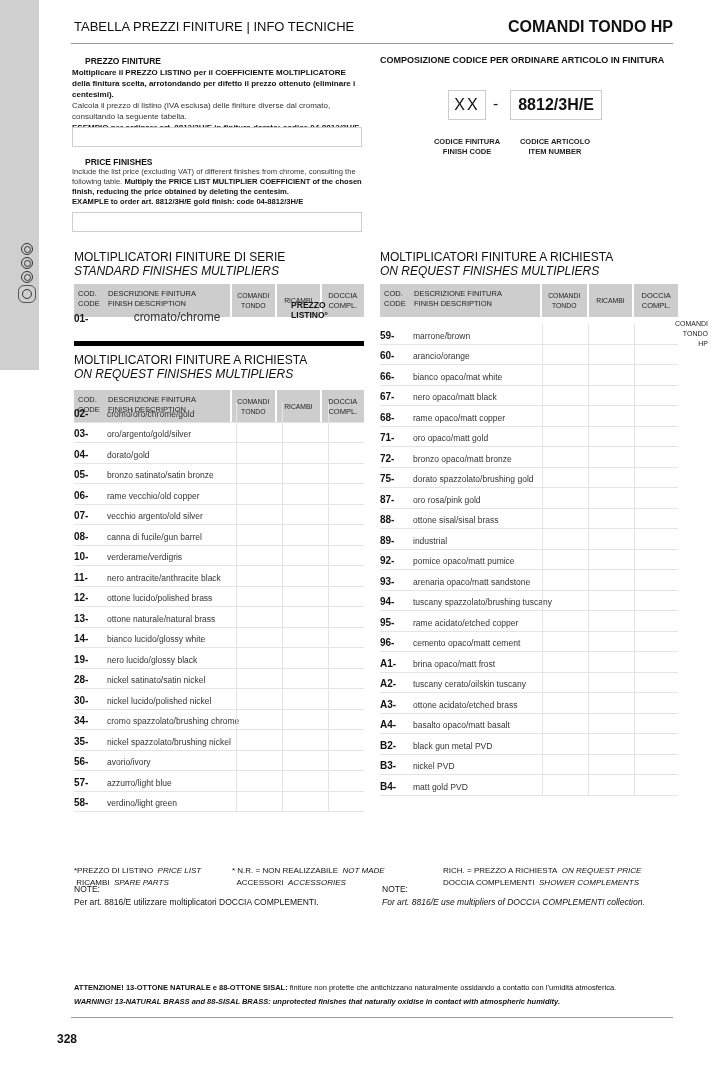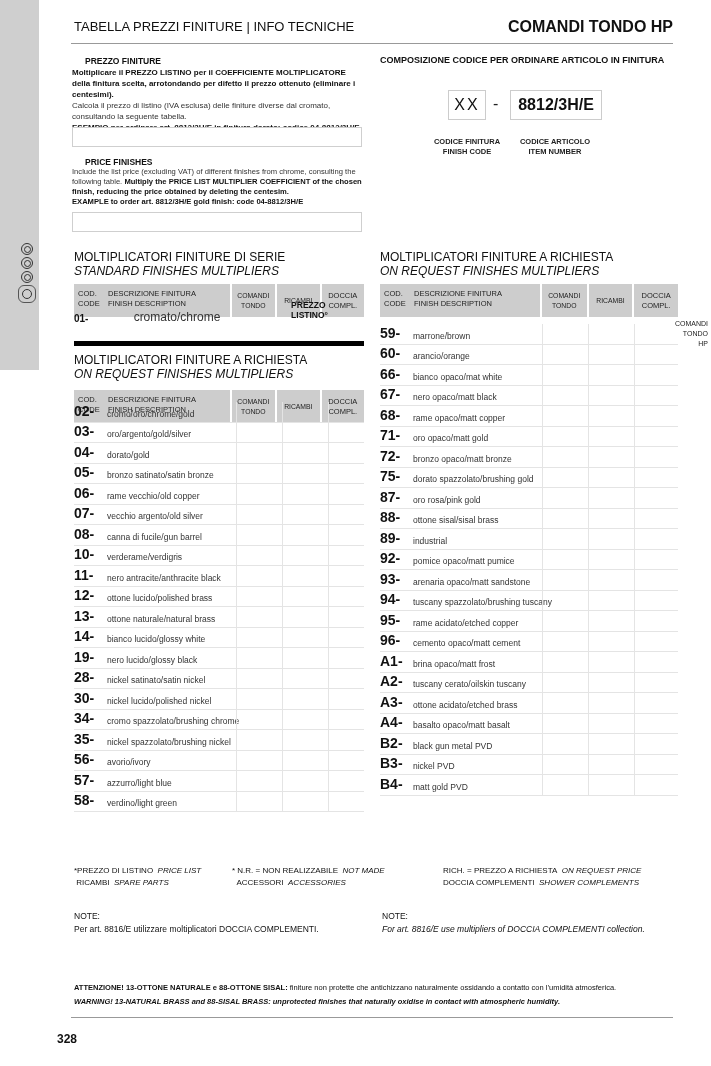--- a/index.html
+++ b/index.html
@@ -31,33 +31,33 @@
   .sec-title { position: absolute; font-size: 12px; line-height: 14px; color: #111; }
   .sec-title .it { font-style: italic; }
 
   .thead { position: absolute; height: 33px; display: flex; gap: 2px; }
   .thead .c { background: #cdcdcd; font-size: 7.5px; color: #222; display: flex; align-items: center; justify-content: center; text-align: center; line-height: 10px; }
   .thead .c.desc { justify-content: flex-start; align-items: flex-start; padding: 5px 0 0 4px; text-align: left; }
   .thead .c.desc .cod { width: 30px; }
 
   .rows { position: absolute; }
   .row { position: relative; height: 20.5px; border-bottom: 1px solid #e4e4e4; display: flex; align-items: flex-end; padding-bottom: 3px; }
-  .row .code { width: 33px; font-weight: bold; font-size: 14px; color: #111; }
+  .row .code { width: 33px; font-weight: bold; font-size: 10px; color: #111; }
   .row .name { font-size: 8.5px; color: #333; }
   .vline { position: absolute; top: 0; bottom: 0; width: 1px; background: #e4e4e4; }
 
   .std-row { position: absolute; left: 74px; top: 324px; width: 290px; height: 20px; border-bottom: 5px solid #000000; display: flex; align-items: flex-end; padding-bottom: 17px; gap: 27px; }
   .std-row .code { width: 33px; font-weight: bold; font-size: 10px; color: #111; }
   .std-row .name { font-size: 12px; color: #333; width: 132px; }
   .std-row .price { font-size: 8.5px; font-weight: bold; color: #111; margin-bottom: 4px; }
 
   .legend { position: absolute; top: 865px; font-size: 8px; line-height: 12px; color: #111; }
   .legend i { font-style: italic; }
 
-  .note { position: absolute; top: 910px; font-size: 8.5px; line-height: 13px; color: #111; }
+  .note { position: absolute; top: 883px; font-size: 8.5px; line-height: 13px; color: #111; }
   .warn { position: absolute; left: 74px; top: 981px; font-size: 7.5px; line-height: 14px; color: #111; }
   .bottom-rule { position: absolute; left: 71px; right: 38px; top: 1017px; height: 1px; background: #999; }
   .page-num { position: absolute; left: 57px; top: 1032px; font-size: 12px; font-weight: bold; color: #111; }
 </style>
 </head>
 <body>
 
 <div class="side-tab"></div>
 <div class="side-icons">
   <div class="knob"></div>

